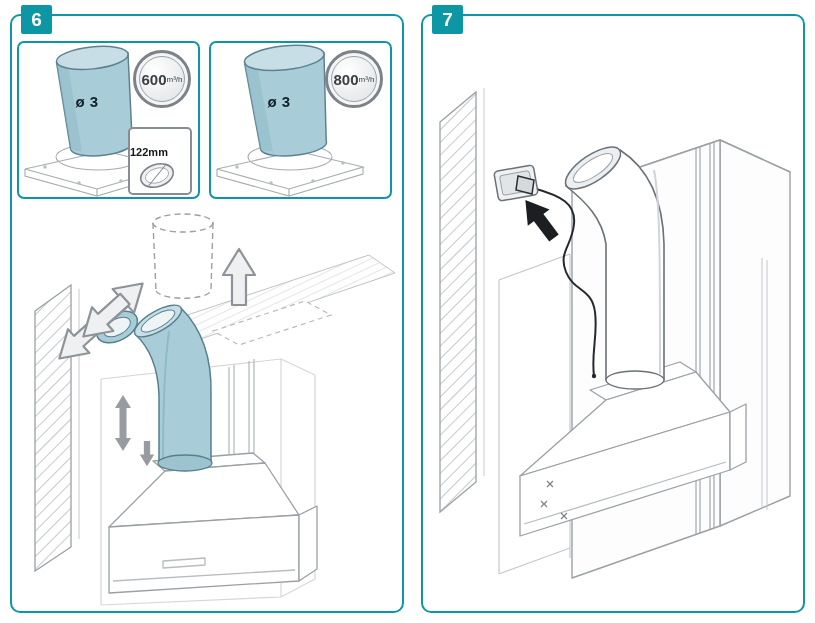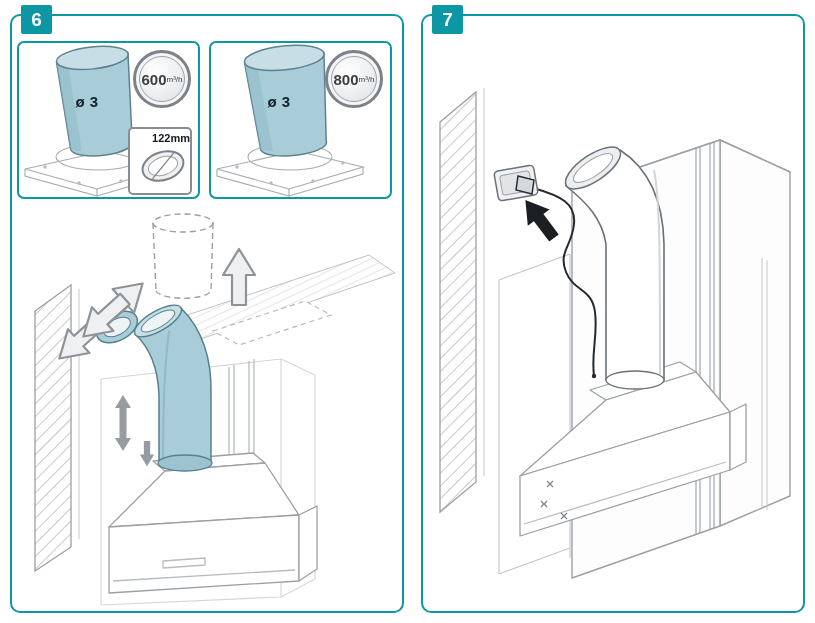--- a/index.html
+++ b/index.html
@@ -32,21 +32,21 @@
 
   .flow-badge{position:absolute;top:7px;right:7px;width:58px;height:58px;border:3px solid #7c8287;
     border-radius:50%;background:#f4f5f6;display:flex;align-items:center;justify-content:center}
   .flow-inner{width:46px;height:46px;border:1.5px solid #9aa0a5;border-radius:50%;
     display:flex;flex-direction:row;align-items:center;justify-content:center;
     background:radial-gradient(circle at 35% 30%, #ffffff 0%, #e3e6e8 85%)}
   .flow-value{font-weight:bold;font-size:15px;color:#3a3f44;line-height:1}
   .flow-unit{font-size:8px;color:#3a3f44;margin-top:0}
 
   .mm-box{position:absolute;right:6px;top:84px;width:64px;height:68px;background:#fff;
-    border:2px solid #878d92;border-radius:5px;display:flex;flex-direction:column;align-items:flex-end;padding-top:3px}
+    border:2px solid #878d92;border-radius:5px;display:flex;flex-direction:column;align-items:flex-start;padding-top:17px}
   .mm-label{font-weight:bold;font-size:11px;color:#15181a}
 
   .main-drawing-6{position:absolute;left:1px;top:193px}
   .main-drawing-7{position:absolute;left:1px;top:2px}
 
   .ol-arrow{fill:#eef0f1;stroke:#8d9398;stroke-width:2.2;stroke-linejoin:round}
   .fl-arrow{fill:#969ca1;stroke:none}
   .blk-arrow{fill:#1c1f22;stroke:none}
 </style>
 </head>

